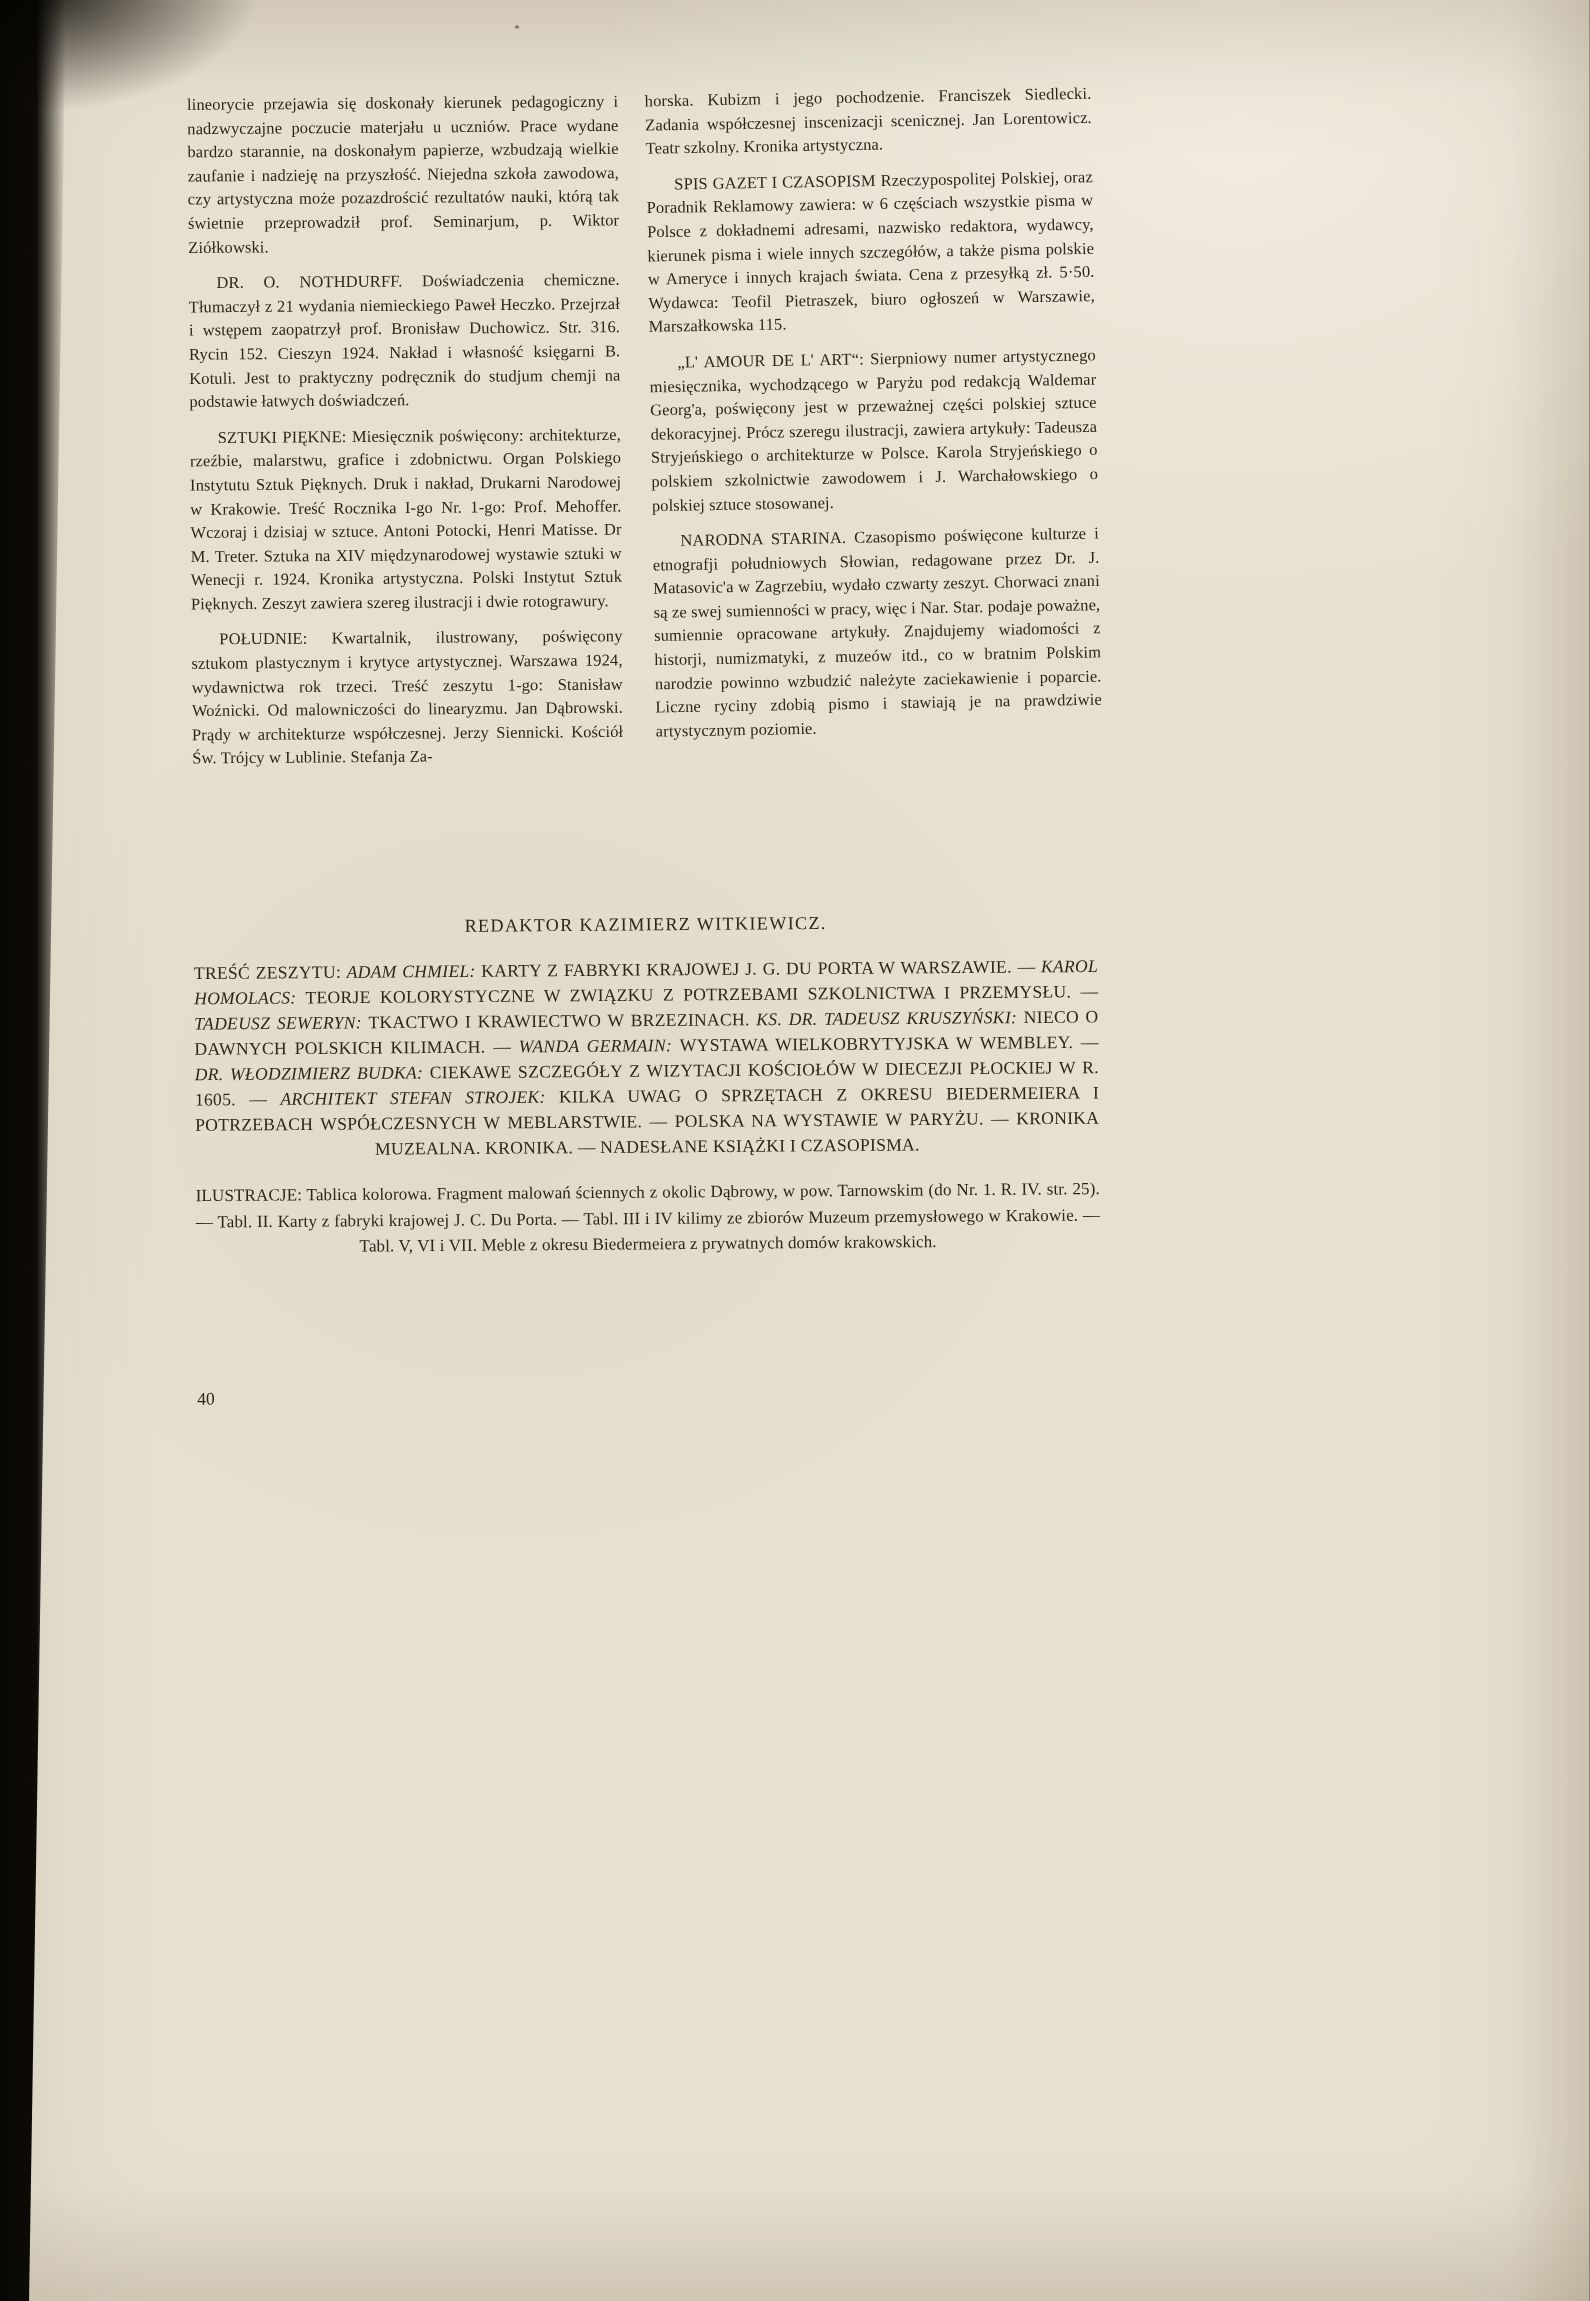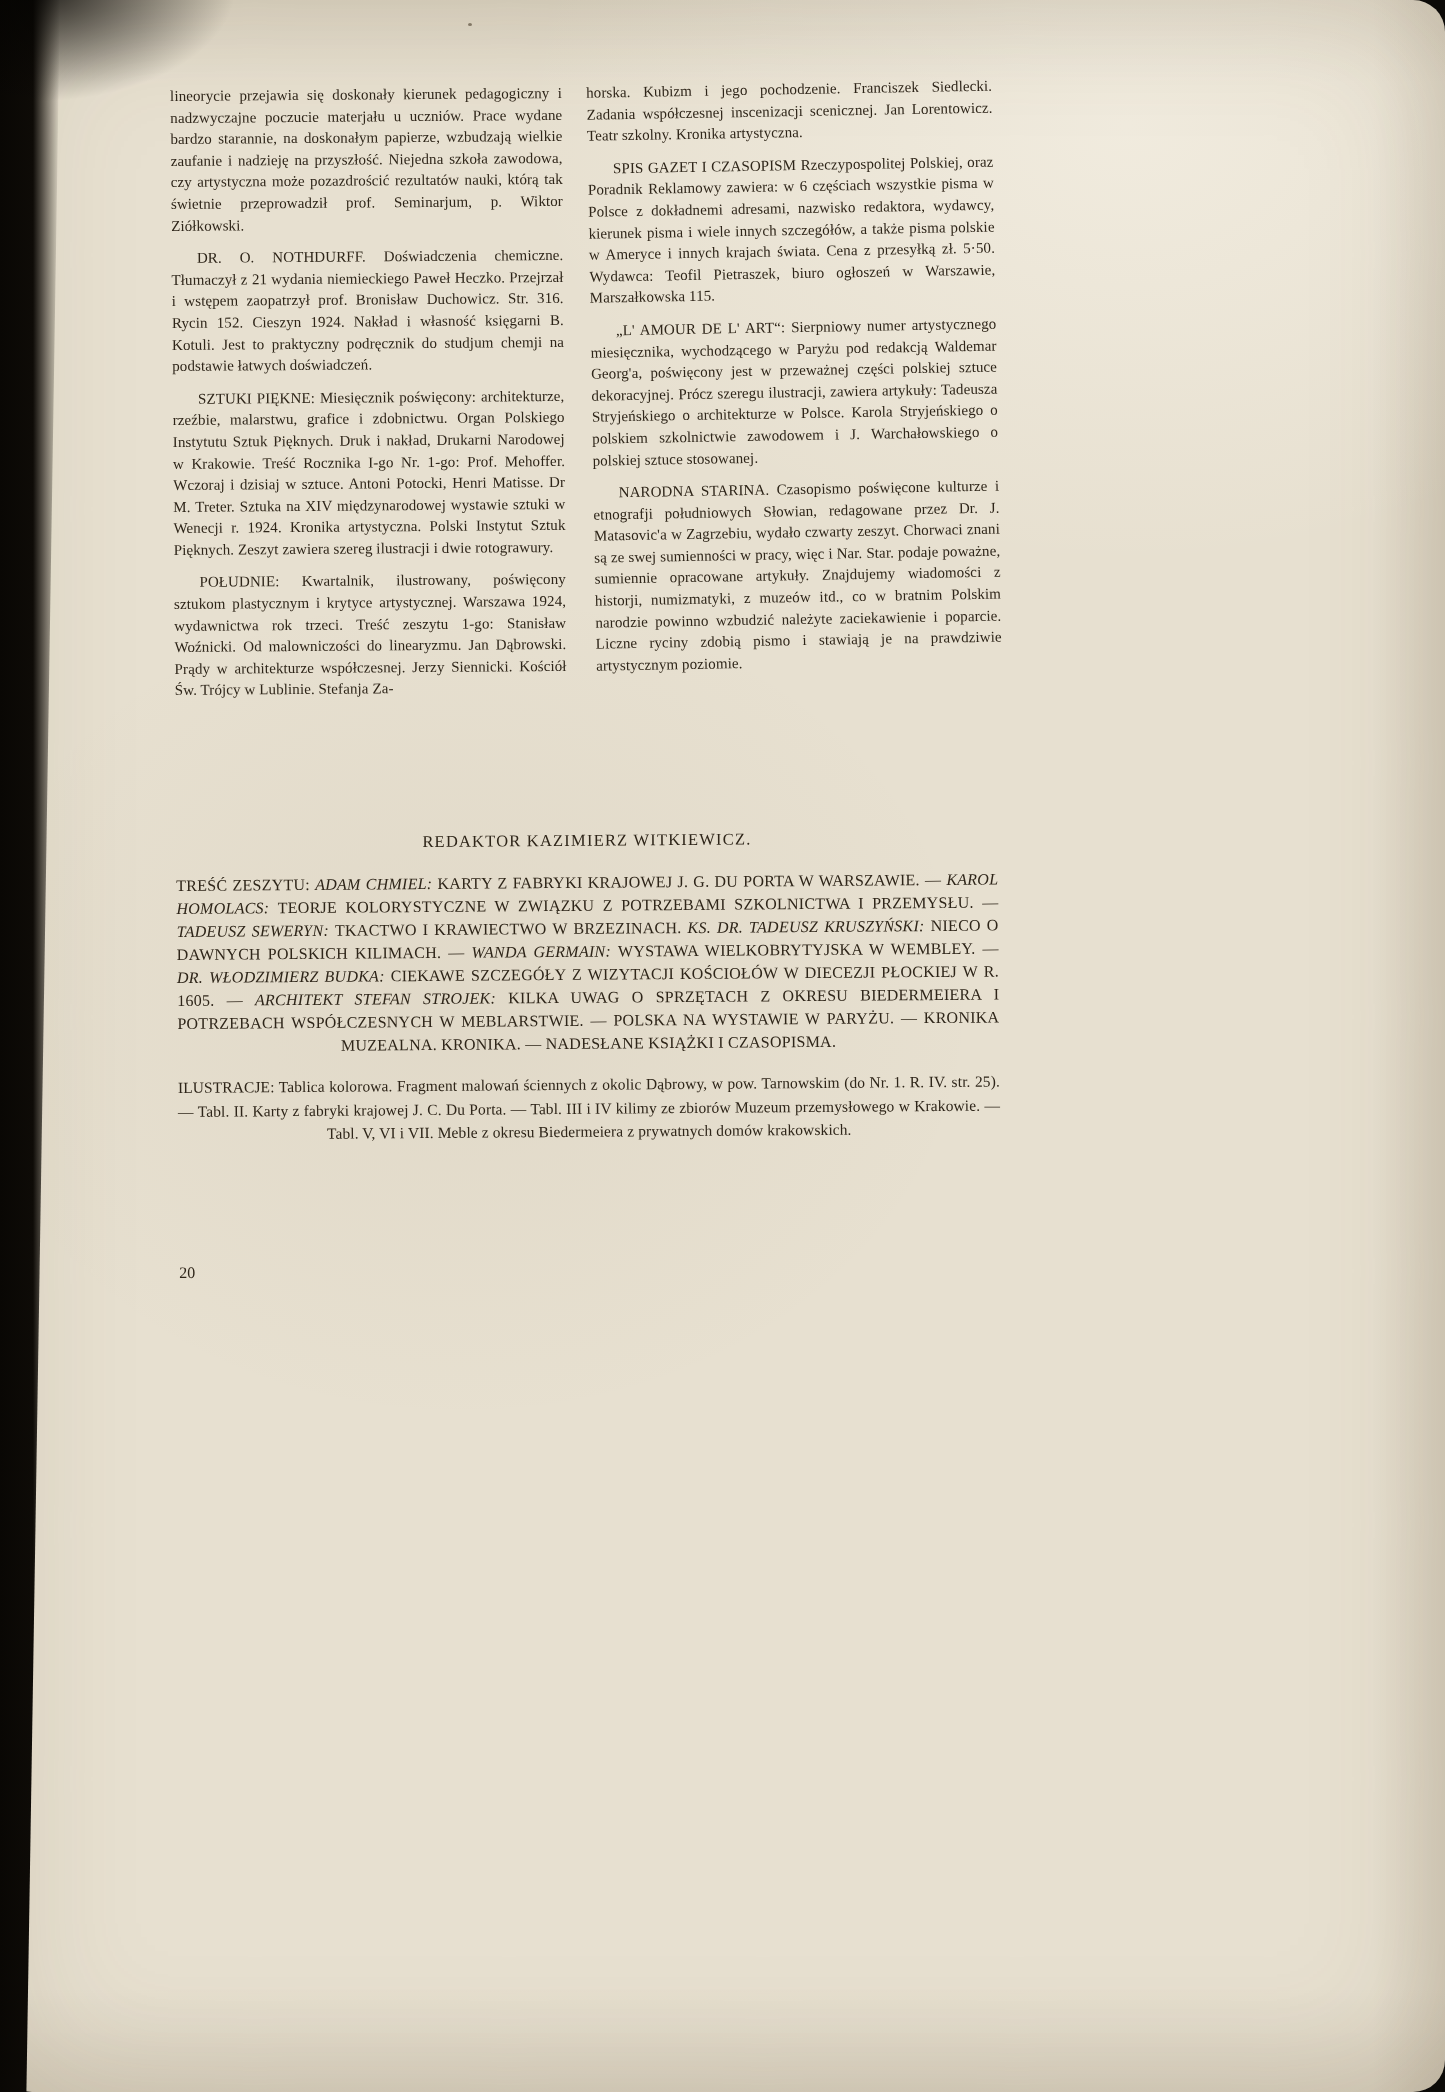--- a/index.html
+++ b/index.html
@@ -15,21 +15,20 @@
     position: absolute;
     inset: 0;
     background:
       radial-gradient(60% 30% at 78% 6%, rgba(250,246,236,0.5), rgba(250,246,236,0) 70%),
       radial-gradient(50% 28% at 32% 48%, rgba(120,100,70,0.06), transparent 72%),
       linear-gradient(to left, rgba(100,80,55,0.12), transparent 5%),
       linear-gradient(to bottom, rgba(100,80,55,0.08), transparent 4%),
       linear-gradient(to top, rgba(100,80,55,0.10), transparent 5%),
       #e7e0d0;
     box-shadow: inset 0 0 140px rgba(95,75,45,0.18);
-    border-radius: 32px;
   }
 
   .left-edge {
     position: absolute;
     left: 0; top: 0;
     width: 60px; height: 100%;
     background: linear-gradient(to right, #090704 0%, #0e0b07 55%, rgba(20,15,9,0.45) 80%, transparent 100%);
     clip-path: polygon(0 0, 100% 0, 44% 100%, 0 100%);
   }
 
@@ -147,16 +146,16 @@
         <p>NARODNA STARINA. Czasopismo poświęcone kulturze i etnografji południowych Słowian, redagowane przez Dr. J. Matasovic'a w Zagrzebiu, wydało czwarty zeszyt. Chorwaci znani są ze swej sumienności w pracy, więc i Nar. Star. podaje poważne, sumiennie opracowane artykuły. Znajdujemy wiadomości z historji, numizmatyki, z muzeów itd., co w bratnim Polskim narodzie powinno wzbudzić należyte zaciekawienie i poparcie. Liczne ryciny zdobią pismo i stawiają je na prawdziwie artystycznym poziomie.</p>
       </div>
     </section>
 
     <h2 class="editor-line">REDAKTOR KAZIMIERZ WITKIEWICZ.</h2>
 
     <p class="contents-para"><span>TREŚĆ ZESZYTU: </span><em>ADAM CHMIEL: </em><span>KARTY Z FABRYKI KRAJOWEJ J. G. DU PORTA W WARSZAWIE. — </span><em>KAROL HOMOLACS: </em><span>TEORJE KOLORYSTYCZNE W ZWIĄZKU Z POTRZEBAMI SZKOLNICTWA I PRZEMYSŁU. — </span><em>TADEUSZ SEWERYN: </em><span>TKACTWO I KRAWIECTWO W BRZEZINACH. </span><em>KS. DR. TADEUSZ KRUSZYŃSKI: </em><span>NIECO O DAWNYCH POLSKICH KILIMACH. — </span><em>WANDA GERMAIN: </em><span>WYSTAWA WIELKOBRYTYJSKA W WEMBLEY. — </span><em>DR. WŁODZIMIERZ BUDKA: </em><span>CIEKAWE SZCZEGÓŁY Z WIZYTACJI KOŚCIOŁÓW W DIECEZJI PŁOCKIEJ W R. 1605. — </span><em>ARCHITEKT STEFAN STROJEK: </em><span>KILKA UWAG O SPRZĘTACH Z OKRESU BIEDERMEIERA I POTRZEBACH WSPÓŁCZESNYCH W MEBLARSTWIE. — POLSKA NA WYSTAWIE W PARYŻU. — KRONIKA MUZEALNA. KRONIKA. — NADESŁANE KSIĄŻKI I CZASOPISMA.</span></p>
 
     <p class="illustrations-para">ILUSTRACJE: Tablica kolorowa. Fragment malowań ściennych z okolic Dąbrowy, w pow. Tarnowskim (do Nr. 1. R. IV. str. 25). — Tabl. II. Karty z fabryki krajowej J. C. Du Porta. — Tabl. III i IV kilimy ze zbiorów Muzeum przemysłowego w Krakowie. — Tabl. V, VI i VII. Meble z okresu Biedermeiera z prywatnych domów krakowskich.</p>
 
-    <div class="page-number">20</div>
+    <div class="page-number">40</div>
 
   </div>
 </div>
 
 </body></html>

